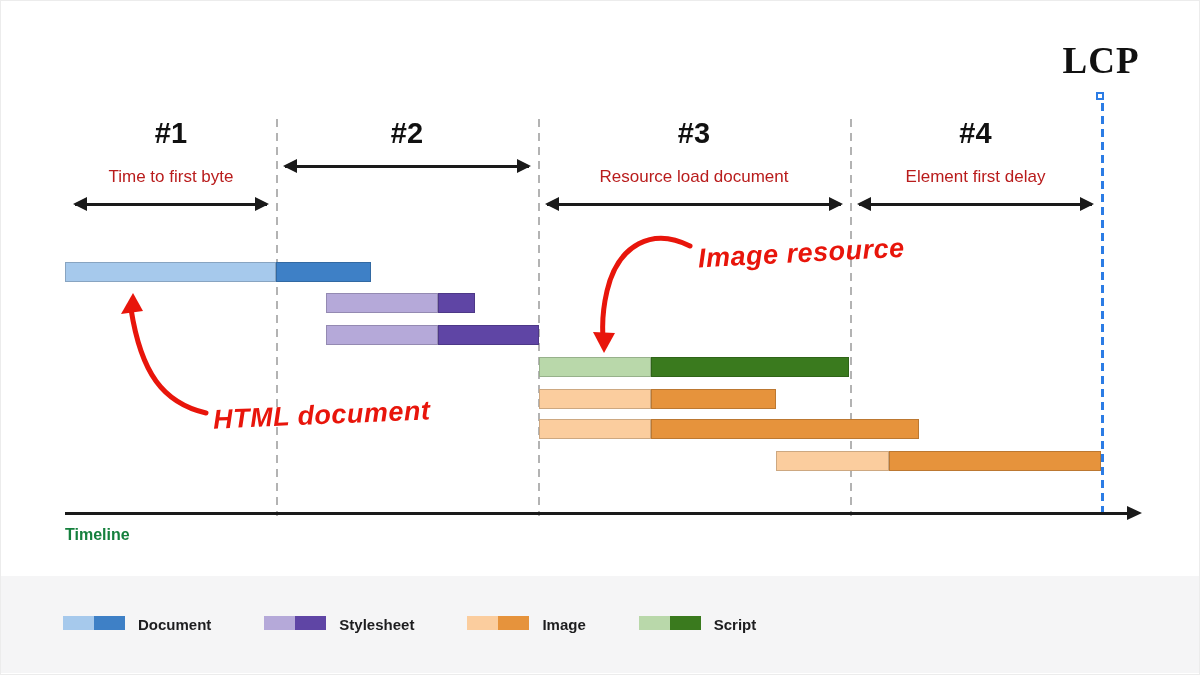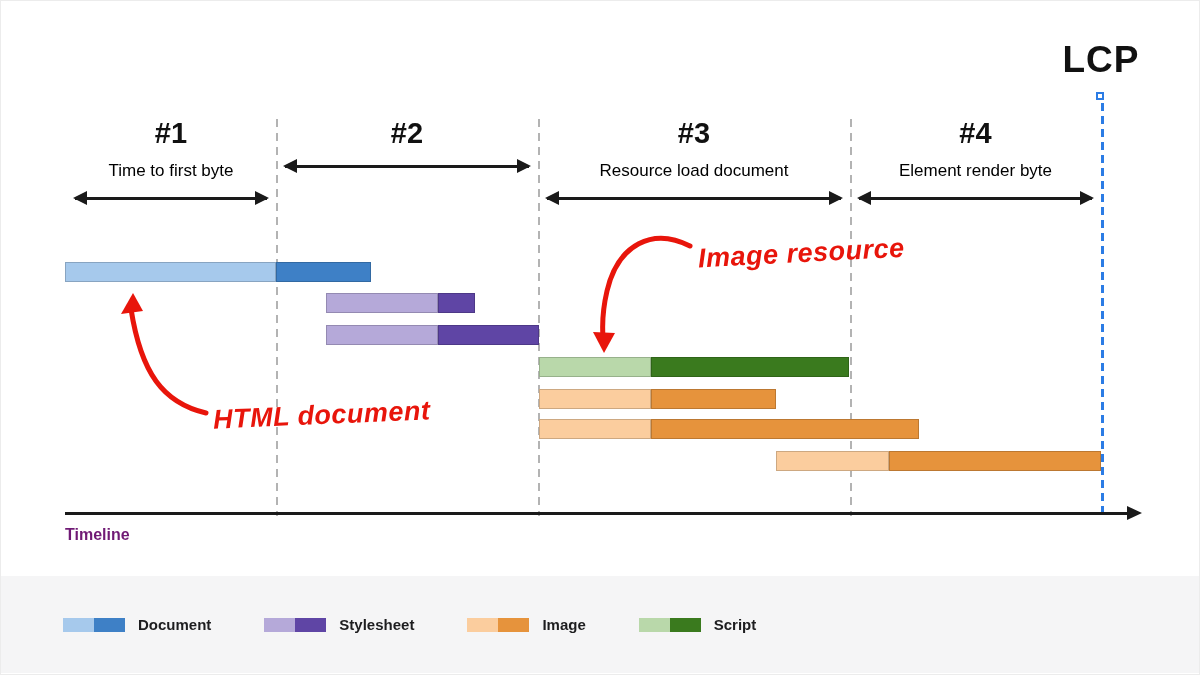--- a/index.html
+++ b/index.html
@@ -22,47 +22,47 @@
     position:absolute;left:1095px;top:91px;width:8px;height:8px;
     background:#fff;border:2.5px solid #2b7ce5;box-sizing:border-box;
   }
   .lcp-title{
     position:absolute;left:1030px;top:38px;width:140px;text-align:center;
     font-size:37px;font-weight:bold;letter-spacing:1px;color:#111;
   }
   
   .phase{position:absolute;top:116px;text-align:center;}
   .phase-number{font-size:29px;font-weight:bold;line-height:32px;color:#111;}
-  .phase-label{font-size:17px;font-weight:500;margin-top:12px;color:#000000;}
+  .phase-label{font-size:17px;font-weight:500;margin-top:18px;color:#b91c1c;}
   .phase-arrow{position:relative;height:14px;margin-top:10px;}
   .phase-arrow .line{position:absolute;left:2px;right:2px;top:5.5px;height:3px;background:#1a1a1a;}
   .phase-arrow .head{position:absolute;top:0;width:0;height:0;border-top:7px solid transparent;border-bottom:7px solid transparent;}
   .phase-arrow .head.left{left:0;border-right:14px solid #1a1a1a;}
   .phase-arrow .head.right{right:0;border-left:14px solid #1a1a1a;}
   
   .bar-seg{position:absolute;height:20px;box-sizing:border-box;border:1px solid rgba(0,0,0,0.18);}
   
   .annotation{
     position:absolute;font-size:27px;font-weight:bold;font-style:italic;
     letter-spacing:0.5px;white-space:nowrap;
   }
   .annotation.html-doc{left:212px;top:399px;transform:rotate(-2.5deg);}
   .annotation.img-res{left:697px;top:237px;transform:rotate(-3deg);}
   .arrow-overlay{position:absolute;left:0;top:0;pointer-events:none;}
   
   .axis-line{position:absolute;left:64px;top:511px;width:1064px;height:3px;background:#1a1a1a;}
   .axis-head{position:absolute;left:1126px;top:505px;width:0;height:0;
     border-top:7px solid transparent;border-bottom:7px solid transparent;border-left:15px solid #1a1a1a;}
-  .axis-label{position:absolute;left:64px;top:525px;font-size:16px;font-weight:bold;color:#701a75;}
+  .axis-label{position:absolute;left:64px;top:525px;font-size:16px;font-weight:bold;color:#15803d;}
   
   .legend-band{
     position:absolute;left:0;top:575px;width:1200px;height:97px;
     display:flex;align-items:center;padding-left:62px;box-sizing:border-box;column-gap:53px;
   }
-  .legend-item{display:flex;align-items:center;}
+  .legend-item{display:flex;align-items:flex-start;}
   .legend-swatch{display:flex;width:62px;height:14px;margin-right:13px;}
   .legend-swatch span{width:31px;height:14px;display:block;}
   .legend-label{font-size:15px;font-weight:bold;color:#1d1d1f;}
 </style>
 </head>
 <body>
 
 <div class="canvas">
 
   <div id="phase-layer">
@@ -87,36 +87,36 @@
         <div class="phase-number">#3</div>
         <div class="phase-label">Resource load document</div>
         <div class="phase-arrow" style="margin-left: 7px; margin-right: 7px;">
           <div class="head left"></div>
           <div class="line"></div>
           <div class="head right"></div>
         </div>
       </div>
       <div class="phase" style="left: 849px; width: 251px;">
         <div class="phase-number">#4</div>
-        <div class="phase-label">Element render byte</div>
+        <div class="phase-label">Element first delay</div>
         <div class="phase-arrow" style="margin-left: 7px; margin-right: 7px;">
           <div class="head left"></div>
           <div class="line"></div>
           <div class="head right"></div>
         </div>
       </div>
     </div>
 
   <div id="divider-layer">
       <div class="divider" style="left: 275px; background: repeating-linear-gradient(rgb(179, 179, 179) 0px, rgb(179, 179, 179) 8px, transparent 8px, transparent 14px);"></div>
       <div class="divider" style="left: 537px; background: repeating-linear-gradient(rgb(179, 179, 179) 0px, rgb(179, 179, 179) 8px, transparent 8px, transparent 14px);"></div>
       <div class="divider" style="left: 849px; background: repeating-linear-gradient(rgb(179, 179, 179) 0px, rgb(179, 179, 179) 8px, transparent 8px, transparent 14px);"></div>
     </div>
 
-  <div class="lcp-title" style="color: rgb(17, 17, 17);">LCP</div>
+  <div class="lcp-title" style="color: rgb(17, 17, 17); font-family: Liberation Serif, serif;">LCP</div>
   <div class="lcp-marker" style="border-color: rgb(43, 124, 229);"></div>
   <div class="lcp-line" id="lcp-line" style="left: 1100px; background: repeating-linear-gradient(rgb(43, 124, 229) 0px, rgb(43, 124, 229) 8px, transparent 8px, transparent 13px);"></div>
 
   <div id="bars-layer">
       <div class="bar-seg" style="left: 64px; top: 261px; width: 211px; background: rgb(166, 201, 236);"></div>
       <div class="bar-seg" style="left: 275px; top: 261px; width: 95px; background: rgb(62, 128, 198);"></div>
       <div class="bar-seg" style="left: 325px; top: 292px; width: 112px; background: rgb(181, 169, 217);"></div>
       <div class="bar-seg" style="left: 437px; top: 292px; width: 37px; background: rgb(95, 69, 165);"></div>
       <div class="bar-seg" style="left: 325px; top: 324px; width: 112px; background: rgb(181, 169, 217);"></div>
       <div class="bar-seg" style="left: 437px; top: 324px; width: 101px; background: rgb(95, 69, 165);"></div>

